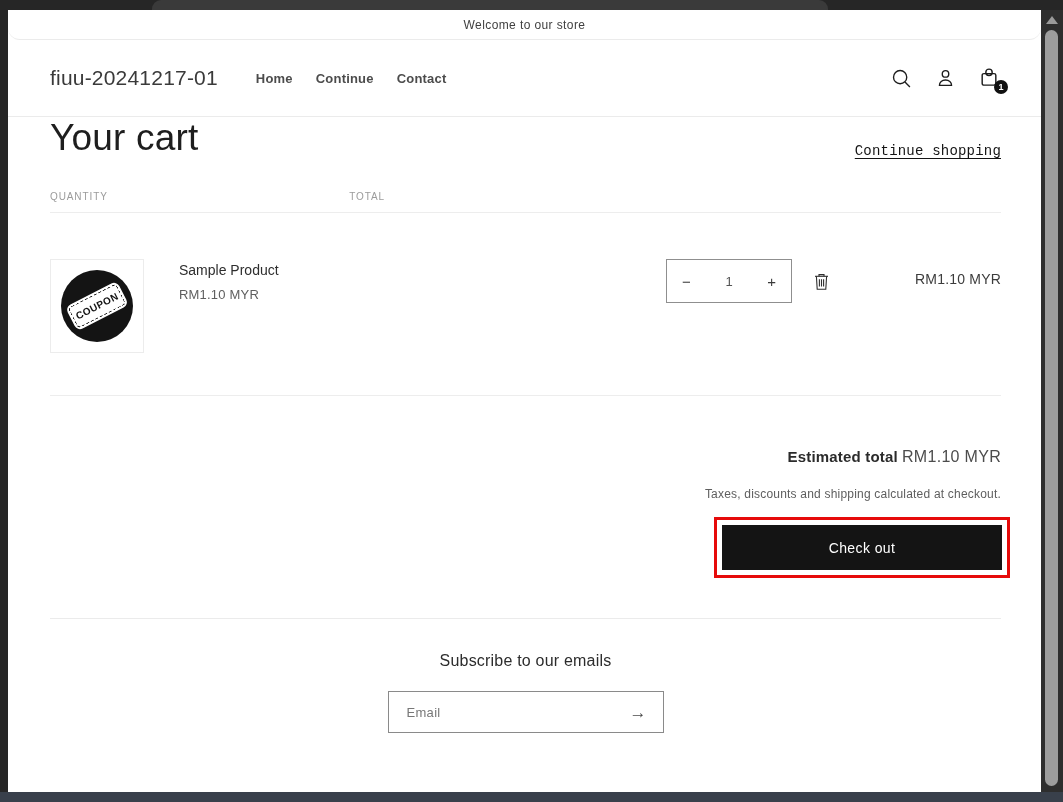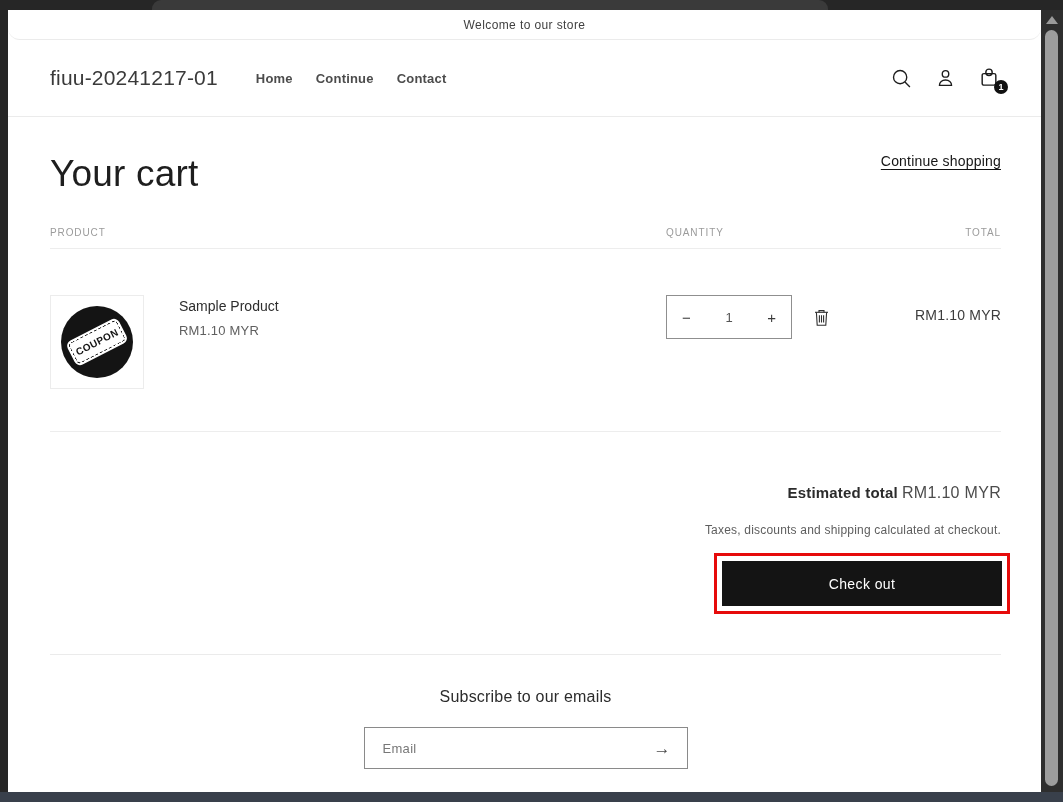--- a/index.html
+++ b/index.html
@@ -50,23 +50,23 @@
   .nav a { font-size:13px; color:#4c4c4c; text-decoration:none; letter-spacing:0.2px; cursor:pointer; }
   .header-icons { margin-left:auto; display:flex; align-items:center; gap:20px; }
   .icon-btn { background:none; border:none; color:#1c1c1c; cursor:pointer; width:24px; height:24px; position:relative; display:flex; align-items:center; justify-content:center; }
   .icon-btn svg { display:block; }
   .cart-badge {
     position:absolute; right:-7px; bottom:-4px; width:14px; height:14px;
     background:#101010; color:#ffffff; border-radius:50%;
     font-size:9px; line-height:14px; text-align:center; font-weight:bold;
   }
   .main { padding:0 40px 0 42px; }
-  .title-row { display:flex; justify-content:space-between; align-items:flex-start; margin-top:36px; }
+  .title-row { display:flex; justify-content:space-between; align-items:flex-end; }
   .page-title { font-size:37px; font-weight:400; color:#1e1e1e; letter-spacing:0.2px; }
-  .continue-link { font-size:14px; color:#141414; text-decoration:underline; text-underline-offset:3px; letter-spacing:0.2px; }
+  .continue-link { font-size:14px; color:#141414; text-decoration:underline; text-underline-offset:3px; letter-spacing:0.2px;font-family:Liberation Mono, monospace; }
   .cols { display:flex; margin-top:32px; padding-bottom:10px; border-bottom:1px solid #ededed; }
   .col-label { font-size:10px; letter-spacing:0.9px; color:#9b9b9b; text-transform:uppercase; }
   .cell-product { flex:1; }
   .cell-qty { width:220px; }
   .cell-total { width:115px; text-align:right; }
   .item-row { display:flex; align-items:flex-start; padding:46px 0 42px; border-bottom:1px solid #ededed; }
   .prod-media { display:flex; gap:35px; }
   .thumb { width:94px; height:94px; border:1px solid #ececec; position:relative; background:#fff; flex:none; }
   .coupon-circle { position:absolute; inset:10px; background:#141414; border-radius:50%; }
   .coupon-ticket {
@@ -97,21 +97,21 @@
     display:inline-block; margin-top:16px; margin-right:-9px;
     border:3px solid var(--annotation-red,#e60000); padding:5px; width:296px;
   }
   .checkout-btn {
     width:100%; height:45px; background:var(--button-black,#141414);
     color:#ffffff; font-size:14px; border:none; cursor:pointer; letter-spacing:0.4px;
   }
   .footer { margin-top:40px; border-top:1px solid #ebebeb; text-align:center; padding:33px 0 40px; }
   .subscribe-heading { font-size:16px; font-weight:400; color:#2c2c2c; letter-spacing:0.2px; }
   .email-form {
-    margin:21px auto 0; width:324px; height:42px; border:1px solid #8a8a8a;
+    margin:21px auto 0; width:276px; height:42px; border:1px solid #8a8a8a;
     display:flex; align-items:center; padding:0 16px 0 18px; background:#fff;
   }
   .email-input {
     flex:1; border:none; outline:none; font-size:13px; color:#555; letter-spacing:0.3px;
     font-family:"Liberation Sans", sans-serif; background:transparent;
   }
   .email-input::placeholder { color:#777777; }
   .email-submit { background:none; border:none; font-size:17px; color:#4a4a4a; cursor:pointer; line-height:1; }
 </style>
 </head>
@@ -161,21 +161,20 @@
     </div>
   </div>
 
   <div class="main">
     <div class="title-row">
       <h1 class="page-title">Your cart</h1>
       <a class="continue-link">Continue shopping</a>
     </div>
 
     <div class="cols">
-      <div class="cell-product col-label">Product</div>
       <div class="cell-qty col-label">Quantity</div>
       <div class="cell-total col-label">Total</div>
     </div>
 
     <div class="item-row">
       <div class="cell-product prod-media">
         <div class="thumb">
           <div class="coupon-circle">
             <div class="coupon-ticket">
               <span class="coupon-text">COUPON</span>

